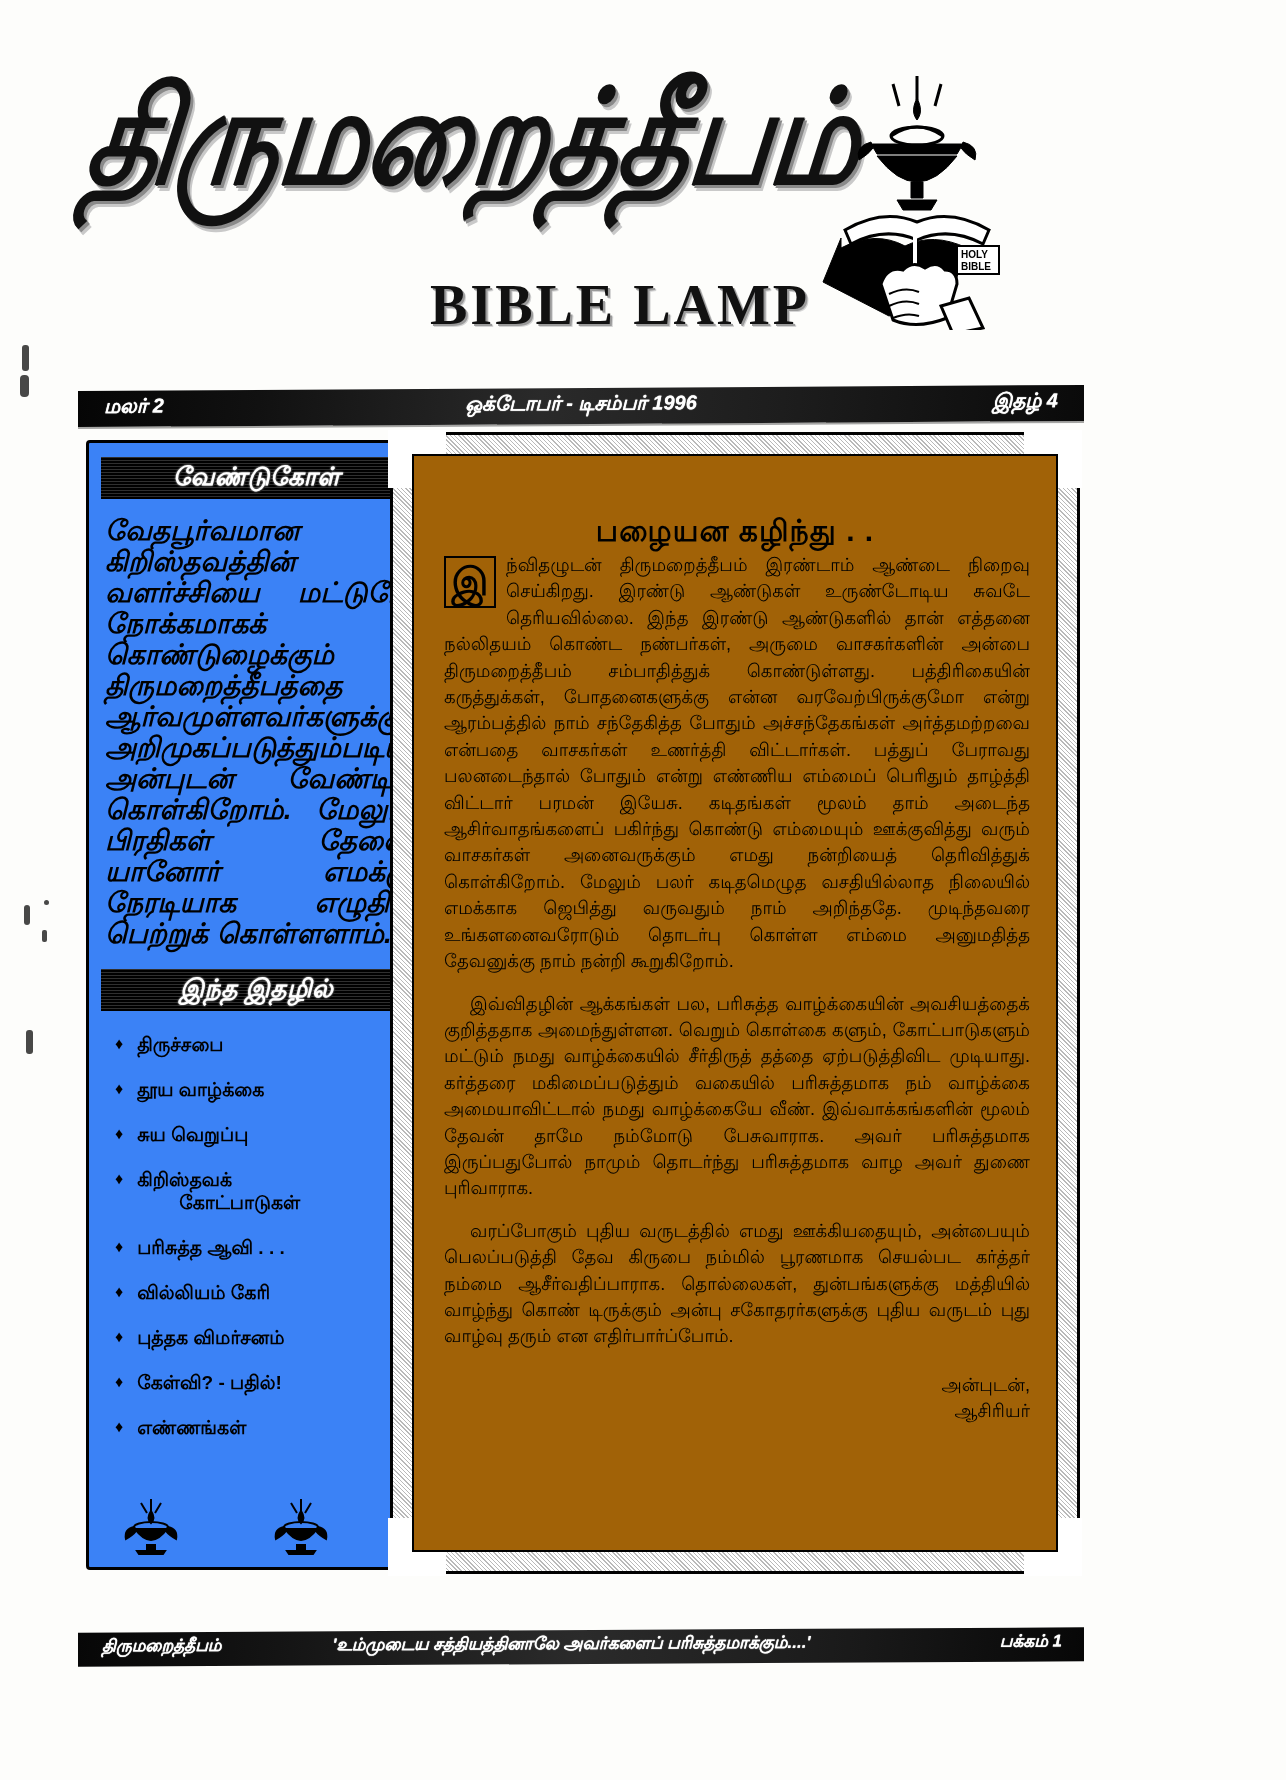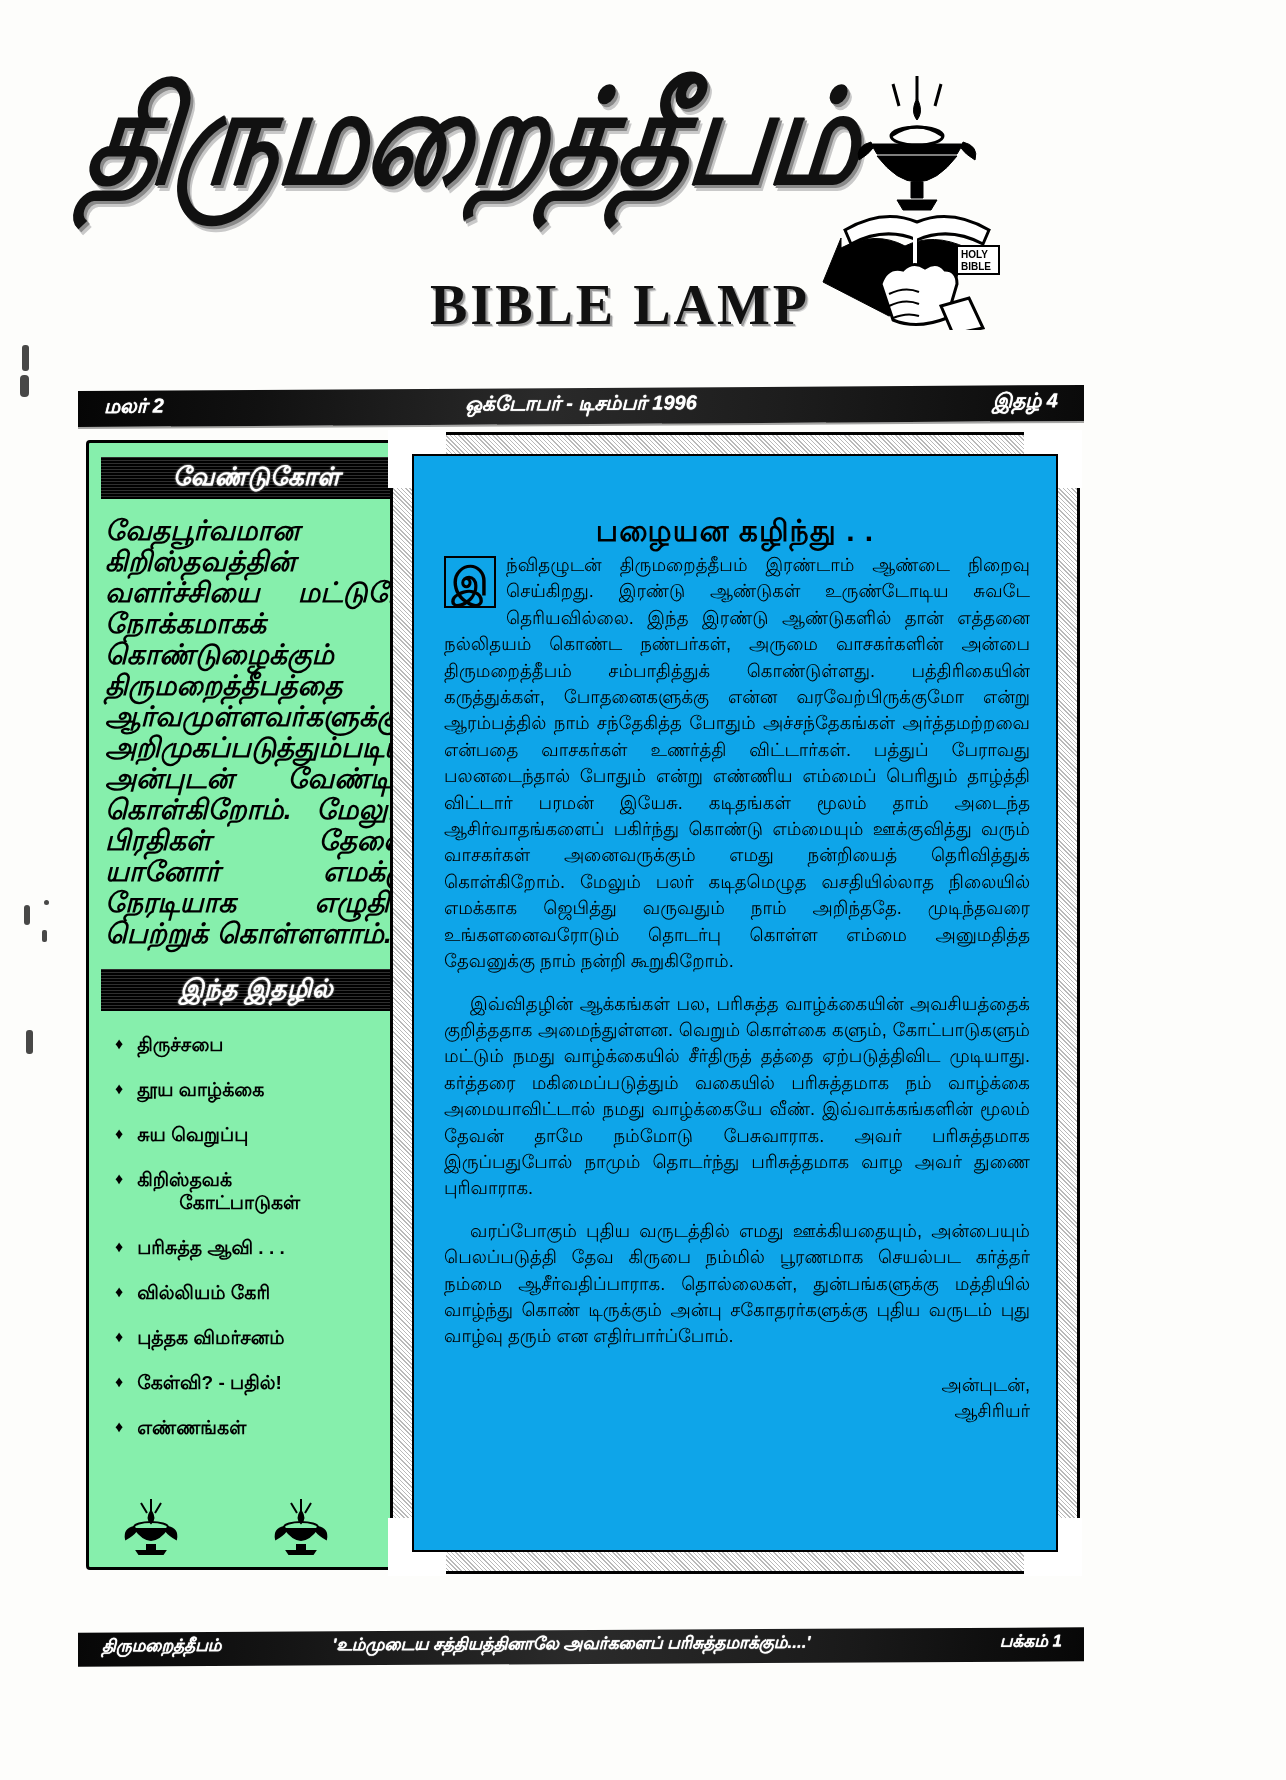--- a/index.html
+++ b/index.html
@@ -64,21 +64,21 @@
   #ib-date{left:50%; transform:translateX(-50%);}
   #ib-iss{right:26px;}
 
   
   #body-area{position:absolute; left:78px; top:432px; width:1010px; height:1155px;}
 
   
   #sidebar{
     position:absolute; left:8px; top:8px; width:341px; height:1130px;
     border:3px solid #000; border-radius:4px;
-    background:#86efac;
+    background:#3b82f6;
     box-sizing:border-box;
   }
   .sb-head{
     margin:14px 12px 0 12px; height:42px;
     background:repeating-linear-gradient(0deg,#000 0px,#000 2px,#2f2f2f 2px,#2f2f2f 3px);
     background-color:#121212;
     color:#fff;
     display:flex; align-items:center; justify-content:center;
     font-size:25px; font-weight:bold; font-style:italic;
     letter-spacing:.5px;
@@ -130,21 +130,21 @@
   .corner-sq{
     position:absolute; width:44px; height:44px;
     border:2px solid #000; background:#fff;
   }
   #csq-tl{left:26px;  top:26px;}
   #csq-tr{right:26px; top:26px;}
   #csq-bl{left:26px;  bottom:26px;}
   #csq-br{right:26px; bottom:26px;}
   #frame-inner{
     position:absolute; left:22px; top:22px; right:22px; bottom:22px;
-    border:2px solid #000; background:#0ea5e9;
+    border:2px solid #000; background:#a16207;
   }
   #art-title{
     position:absolute; left:0; right:0; top:38px;
     text-align:center;
     font-size:30px; font-weight:bold; letter-spacing:1px;
   }
   #art-body{
     position:absolute; left:30px; right:26px; top:96px; bottom:20px;
     font-size:18.2px; line-height:26.4px;
     text-align:justify;

